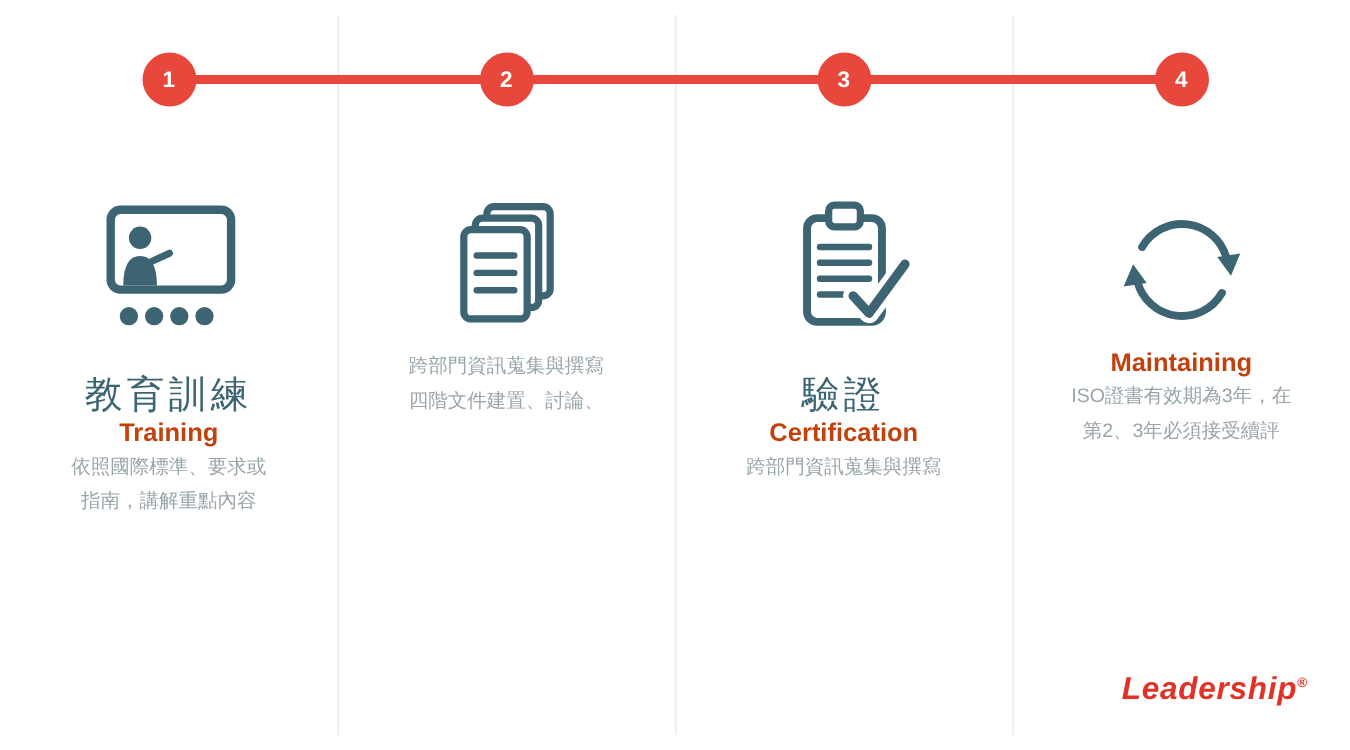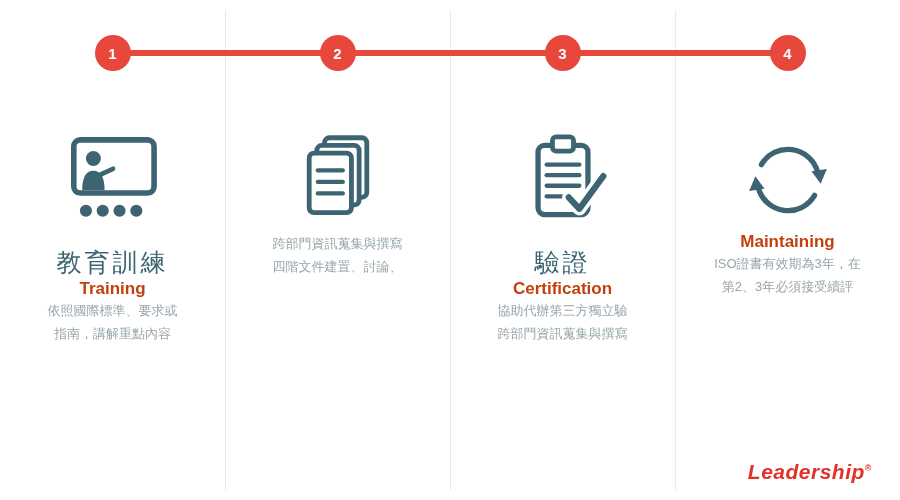--- a/index.html
+++ b/index.html
@@ -68,21 +68,21 @@
     color:#c2410c;
     font-weight:bold;
   }
   .desc{
     margin-top:1px;
     font-size:13px;line-height:1.75;
     color:#98a5ab;
   }
   .logo{
     position:absolute;
-    right:28px;bottom:16px;
+    right:28px;bottom:28px;
     color:#e23227;
     font-size:21px;
     font-weight:bold;
     font-style:italic;
     letter-spacing:0.5px;
   }
   .logo sup{font-size:9px;font-style:normal;}
   svg .stroke{fill:none;stroke:#3c6472;stroke-linecap:round;stroke-linejoin:round;}
   svg .fill{fill:#3c6472;stroke:none;}
   svg .white{fill:#ffffff;}
@@ -150,21 +150,20 @@
           <line class="stroke" x1="33" y1="45" x2="67" y2="45" stroke-width="4.5"></line>
           <line class="stroke" x1="33" y1="56" x2="67" y2="56" stroke-width="4.5"></line>
           <line class="stroke" x1="33" y1="67" x2="55" y2="67" stroke-width="4.5"></line>
           <path d="M56 68 L67 80 L92 46" fill="none" stroke="#ffffff" stroke-width="14" stroke-linecap="round" stroke-linejoin="round"></path>
           <path class="stroke" d="M56 68 L67 80 L92 46" stroke-width="6.5"></path>
         </svg>
       </div>
       <div class="title">驗證</div>
       <div class="subtitle">Certification</div>
       <div class="desc">
-        <div>協助代辦第三方獨立驗</div>
         <div>跨部門資訊蒐集與撰寫</div>
       </div>
     </div>
 
     <div class="step">
       <div class="circle">4</div>
       <div class="icon-wrap">
         <svg width="96" height="100" viewBox="0 0 100 100">
           <path class="stroke" d="M 22.3 34 A 32 32 0 0 1 80.9 41.7" stroke-width="5.5"></path>
           <polygon class="fill" points="84,54 74.5,41 90.5,38.5"></polygon>

